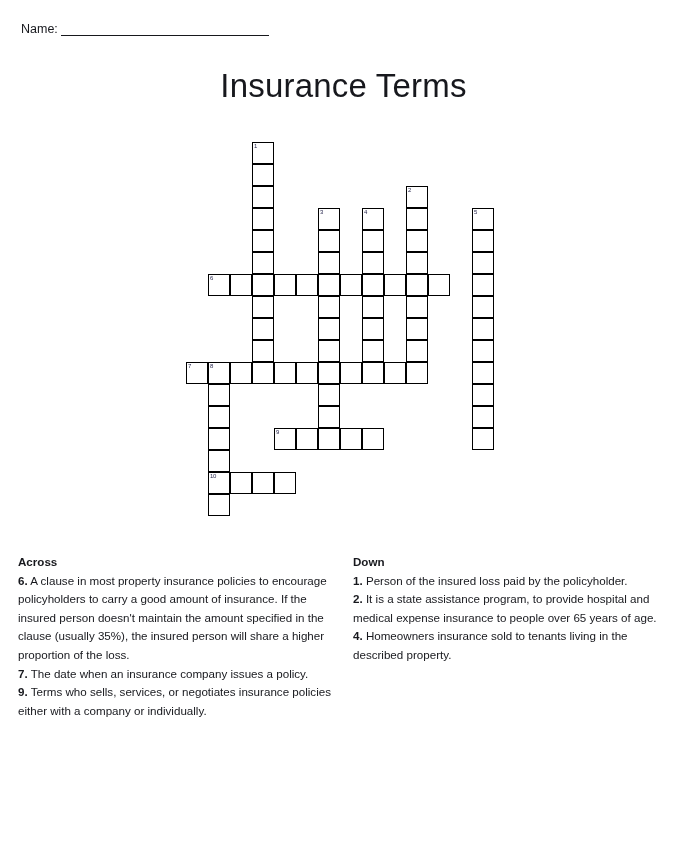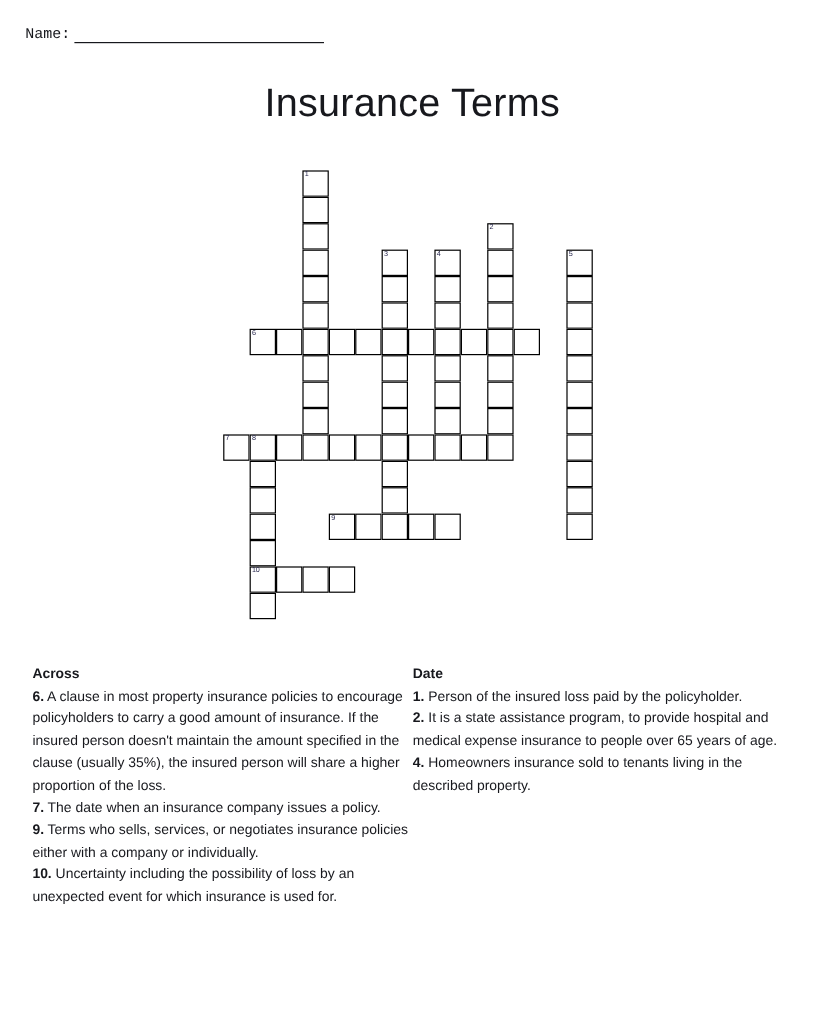--- a/index.html
+++ b/index.html
@@ -19,21 +19,20 @@
 
   
   .header-row {
     position: absolute;
     top: 14px;
     left: 18px;
     right: 18px;
     height: 22px;
     display: flex;
     align-items: flex-end;
-    font-family: Liberation Mono, monospace;
   }
   .field {
     display: flex;
     align-items: flex-end;
     font-size: 12.5px;
     line-height: 14px;
   }
   .field-label {
     white-space: nowrap;
     padding-right: 3px;
@@ -86,22 +85,21 @@
     user-select: none;
   }
 
   
   .clues {
     position: absolute;
     top: 553px;
     left: 18px;
     width: 652px;
     display: flex;
-    gap: 0;
-    justify-content: center;
+    gap: 18px;
   }
   .clue-col {
     width: 317px;
     font-size: 11.6px;
     line-height: 18.6px;
   }
   .clue-heading {
     font-weight: bold;
     font-size: 11.6px;
     line-height: 18.6px;
@@ -226,21 +224,20 @@
     <div class="cw-cell" style="left: 252px; top: 472px; width: 22px; height: 22px;"></div>
     <div class="cw-cell" style="left: 274px; top: 472px; width: 22px; height: 22px;"></div>
   </div>
 
 <div class="clues">
   <div class="clue-col" id="across-col">
     <p class="clue-heading">Across</p>
   <p class="clue-item"><span class="clue-num">6.</span><span> A clause in most property insurance policies to encourage policyholders to carry a good amount of insurance. If the insured person doesn't maintain the amount specified in the clause (usually 35%), the insured person will share a higher proportion of the loss.</span></p>
       <p class="clue-item"><span class="clue-num">7.</span><span> The date when an insurance company issues a policy.</span></p>
       <p class="clue-item"><span class="clue-num">9.</span><span> Terms who sells, services, or negotiates insurance policies either with a company or individually.</span></p>
-      <p class="clue-item"><span class="clue-num">10.</span><span> Uncertainty including the possibility of loss by an unexpected event for which insurance is used for.</span></p>
     </div>
   <div class="clue-col" id="down-col">
-    <p class="clue-heading">Date</p>
+    <p class="clue-heading">Down</p>
   <p class="clue-item"><span class="clue-num">1.</span><span> Person of the insured loss paid by the policyholder.</span></p>
       <p class="clue-item"><span class="clue-num">2.</span><span> It is a state assistance program, to provide hospital and medical expense insurance to people over 65 years of age.</span></p>
       <p class="clue-item"><span class="clue-num">4.</span><span> Homeowners insurance sold to tenants living in the described property.</span></p>
     </div>
 </div>
 
 </body></html>

